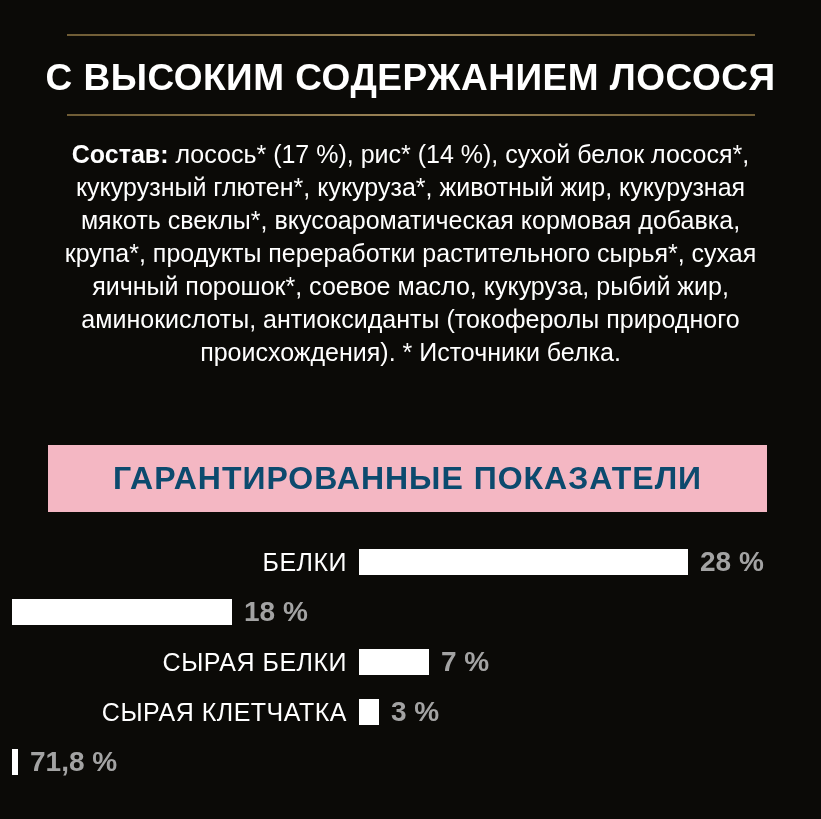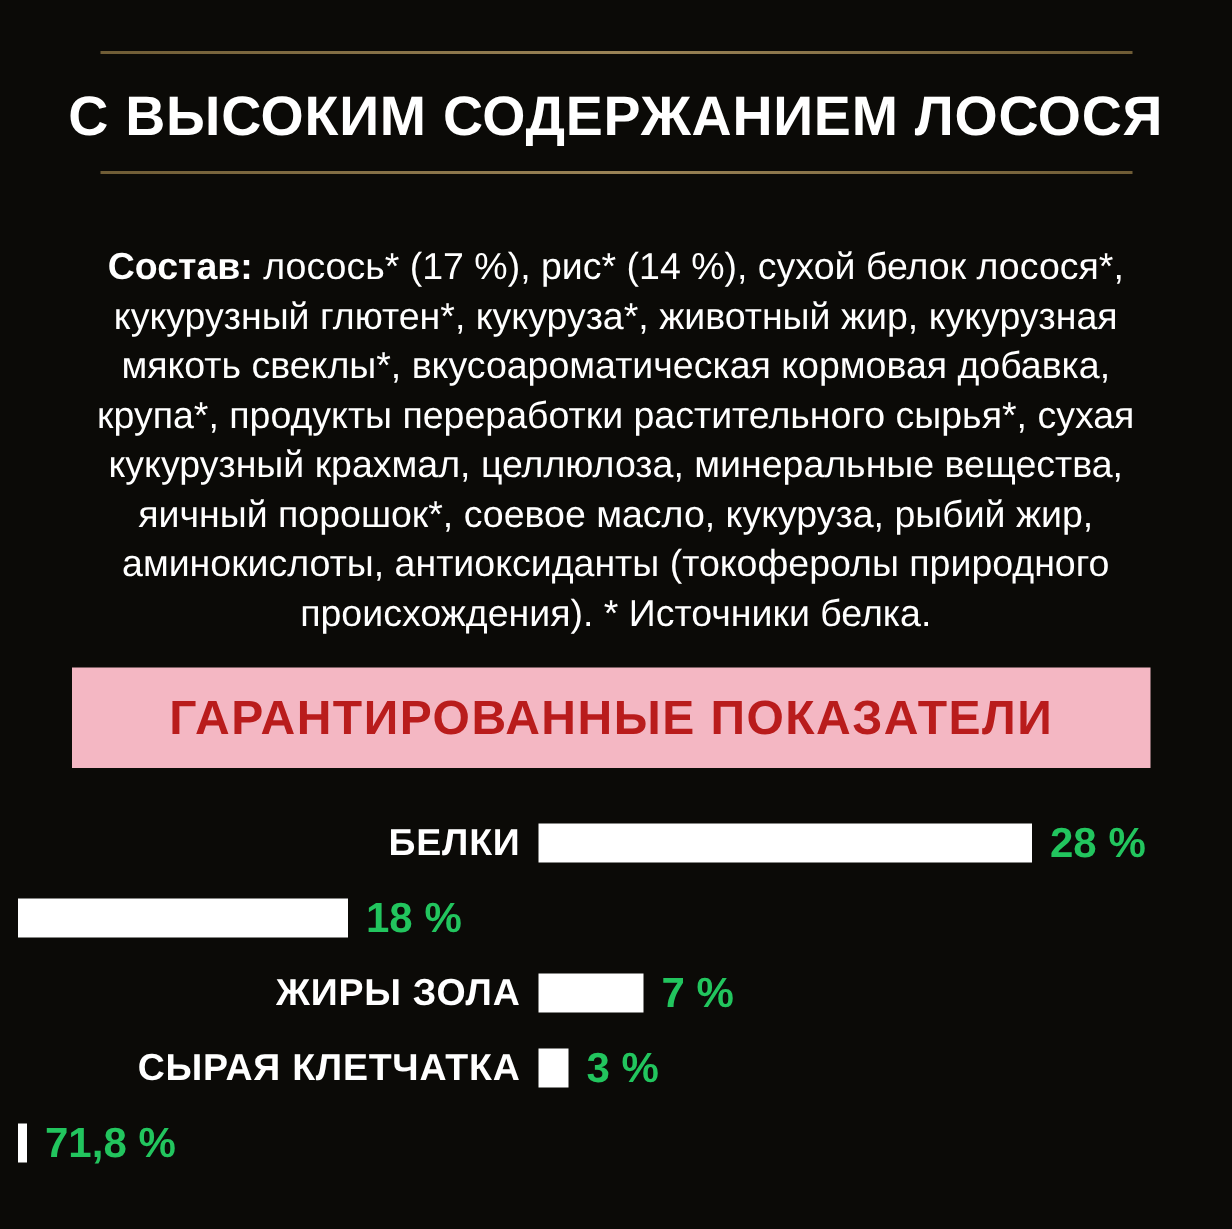--- a/index.html
+++ b/index.html
@@ -35,21 +35,21 @@
     text-align: center;
     color: #ffffff;
     font-size: 37px;
     font-weight: bold;
     letter-spacing: 0.5px;
     line-height: 44px;
     white-space: nowrap;
   }
   .composition {
     position: absolute;
-    top: 162px;
+    top: 138px;
     left: 0;
     width: 100%;
     text-align: center;
     color: #ffffff;
     font-size: 25px;
     line-height: 33px;
   }
   .composition p {
     margin: 0;
     white-space: nowrap;
@@ -81,33 +81,33 @@
     display: flex;
     align-items: center;
     height: 50px;
   }
   .chart-label {
     width: 347px;
     flex: 0 0 347px;
     text-align: right;
     color: #ffffff;
     font-size: 25px;
-    font-weight: bold;
+    font-weight: normal;
     letter-spacing: 0.5px;
     white-space: nowrap;
   }
   .chart-bar {
     height: 26px;
     margin-left: 12px;
     background: #ffffff;
     flex: 0 0 auto;
   }
   .chart-value {
     margin-left: 12px;
-    color: #22c55e;
+    color: #a3a3a3;
     font-size: 28px;
     font-weight: bold;
     white-space: nowrap;
   }
 </style>
 </head>
 <body style="background: rgb(11, 10, 7);">
 
 <div class="page">
 
@@ -115,42 +115,41 @@
 
   <h1 class="title">С ВЫСОКИМ СОДЕРЖАНИЕМ ЛОСОСЯ</h1>
 
   <div class="gold-rule rule-bottom"></div>
 
   <div class="composition">
     <p><span class="comp-label">Состав:</span> <span>лосось* (17 %), рис* (14 %), сухой белок лосося*,</span></p>
     <p>кукурузный глютен*, кукуруза*, животный жир, кукурузная</p>
     <p>мякоть свеклы*, вкусоароматическая кормовая добавка,</p>
     <p>крупа*, продукты переработки растительного сырья*, сухая</p>
-    <p>кукурузный крахмал, целлюлоза, минеральные вещества,</p>
     <p>яичный порошок*, соевое масло, кукуруза, рыбий жир,</p>
     <p>аминокислоты, антиоксиданты (токоферолы природного</p>
     <p>происхождения). * Источники белка.</p>
   </div>
 
-  <div class="banner" style="background: rgb(244, 183, 195); color: #b91c1c;">
+  <div class="banner" style="background: rgb(244, 183, 195); color: #0c4a6e;">
     <span>ГАРАНТИРОВАННЫЕ ПОКАЗАТЕЛИ</span>
   </div>
 
   <div class="chart">
     <div class="chart-row">
       <div class="chart-label">БЕЛКИ</div>
       <div class="chart-bar" style="width: 329px; background: rgb(255, 255, 255);"></div>
       <div class="chart-value">28 %</div>
     </div>
     <div class="chart-row">
       <div class="chart-bar" style="width: 220px; background: rgb(255, 255, 255);"></div>
       <div class="chart-value">18 %</div>
     </div>
     <div class="chart-row">
-      <div class="chart-label">ЖИРЫ ЗОЛА</div>
+      <div class="chart-label">СЫРАЯ БЕЛКИ</div>
       <div class="chart-bar" style="width: 70px; background: rgb(255, 255, 255);"></div>
       <div class="chart-value">7 %</div>
     </div>
     <div class="chart-row">
       <div class="chart-label">СЫРАЯ КЛЕТЧАТКА</div>
       <div class="chart-bar" style="width: 20px; background: rgb(255, 255, 255);"></div>
       <div class="chart-value">3 %</div>
     </div>
     <div class="chart-row">
       <div class="chart-bar" style="width: 6px; background: rgb(255, 255, 255);"></div>

